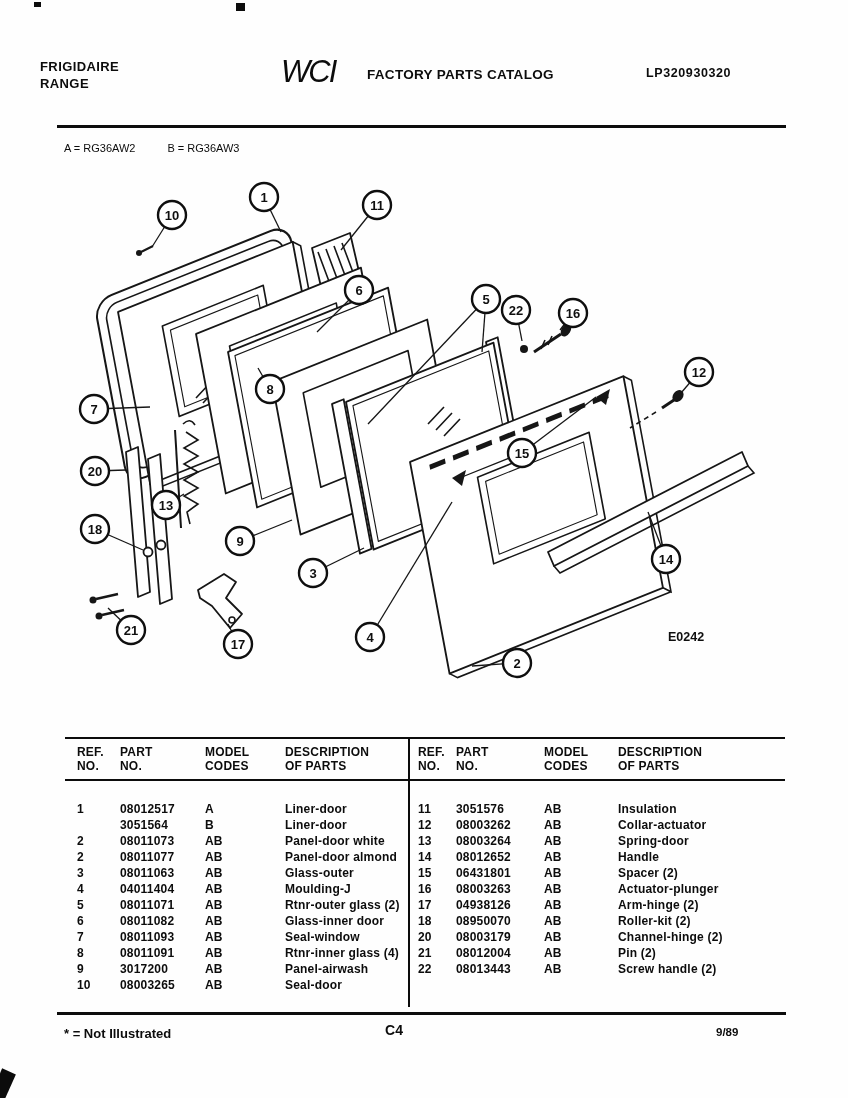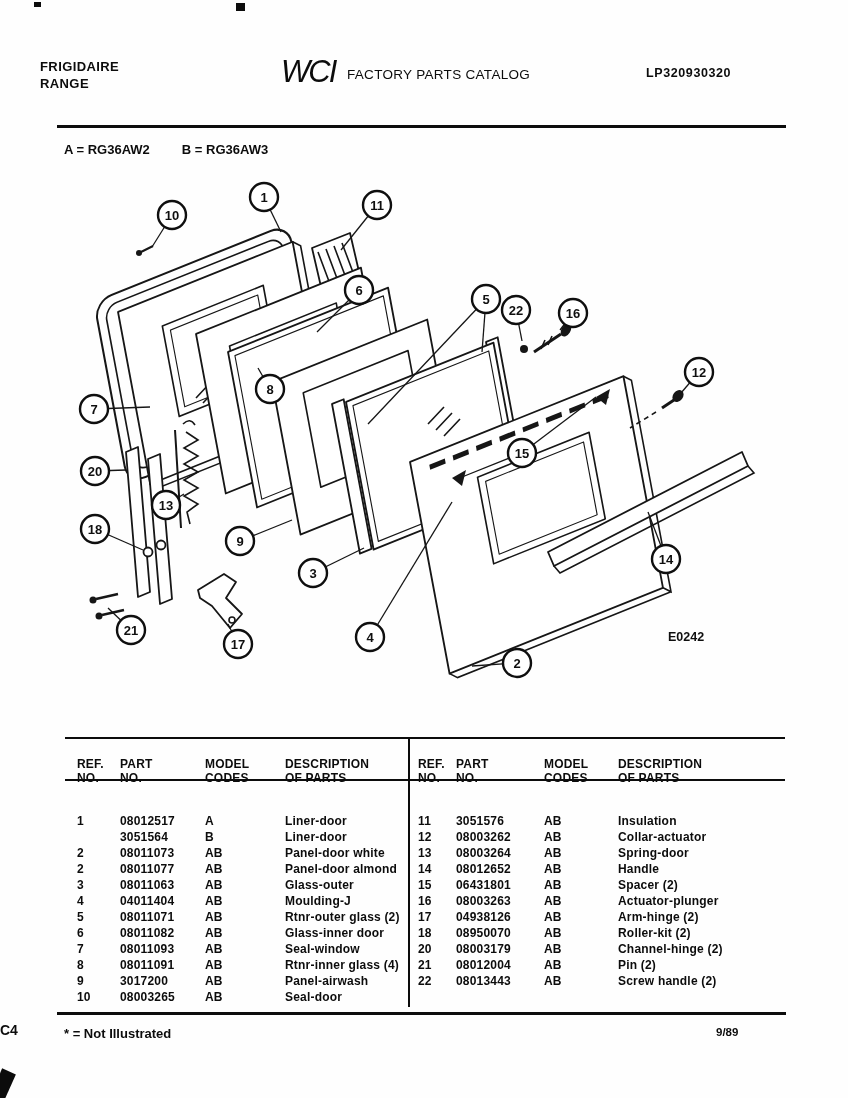--- a/index.html
+++ b/index.html
@@ -4,58 +4,58 @@
 <style>
   html,body{margin:0;padding:0}
   body{
     position:relative;width:848px;height:1098px;background:#fefefe;
     font-family:"Liberation Sans","DejaVu Sans",sans-serif;color:#0c0c0c;overflow:hidden;
   }
   .abs{position:absolute}
   
   .brand{left:40px;top:58px;font-size:13px;font-weight:700;line-height:17px;white-space:pre-line;letter-spacing:.4px}
   .logo{left:281px;top:54px;font-size:31px;font-weight:400;font-style:italic;letter-spacing:-2px}
-  .catalog-title{left:347px;top:67px;font-size:13.5px;font-weight:400;letter-spacing:.3px}
+  .catalog-title{left:367px;top:67px;font-size:13.5px;font-weight:700;letter-spacing:.3px}
   .doc-number{left:646px;top:66px;font-size:12.5px;font-weight:700;letter-spacing:.6px}
   .header-rule{left:57px;top:125px;width:729px;height:3px;background:#0c0c0c}
-  .model-legend{left:64px;top:142px;font-size:13px;font-weight:700}
+  .model-legend{left:64px;top:142px;font-size:11px;font-weight:400}
   .model-legend span{margin-right:32px}
   
   #diagram-svg{left:0;top:160px}
   .panel{fill:#fff;stroke:#161616;stroke-width:1.8;stroke-linejoin:round}
   .cut{fill:none;stroke:#161616;stroke-width:1.6;stroke-linejoin:round}
   .thin{stroke-width:1.1}
   .ln{fill:none;stroke:#161616;stroke-width:1.6}
   .w2{stroke-width:2}
   .w25{stroke-width:2.5}
   .w3{stroke-width:3}
   .dark{fill:#161616;stroke:none}
   .dashed{stroke-dasharray:5 4}
   .leader{stroke:#161616;stroke-width:1.3}
   .callout-circle{fill:#fff;stroke:#0f0f0f;stroke-width:2.4}
   .callout-num{font:700 13px "Liberation Sans",sans-serif;text-anchor:middle;fill:#0f0f0f}
   .figlabel{font:700 12.5px "Liberation Sans",sans-serif;fill:#0f0f0f}
   
   .table-wrap{left:65px;top:737px;width:720px;height:268px;border-top:2.5px solid #0c0c0c}
   .t-header-rule{left:0;top:40px;width:720px;height:2px;background:#0c0c0c}
   .t-columns{display:flex;height:100%}
-  .t-half{height:100%;padding-top:18px;box-sizing:border-box}
+  .t-half{height:100%;padding-top:6px;box-sizing:border-box}
   .t-half.left{width:345px;border-right:2px solid #0c0c0c;padding-left:12px}
   .t-half.right{width:373px;padding-left:8px}
   .t-head{display:grid;height:34px}
   .t-half.left .t-head,.t-half.left .t-row{grid-template-columns:43px 85px 80px auto}
   .t-half.right .t-head,.t-half.right .t-row{grid-template-columns:38px 88px 74px auto}
   .t-head .t-cell{font-size:12px;font-weight:700;white-space:pre-line;line-height:14px}
   .t-body{margin-top:22px}
   .t-row{display:grid;height:16px}
   .t-cell{font-size:12px;line-height:16px;font-weight:700;letter-spacing:.2px}
   
   .footer-rule{left:57px;top:1012px;width:729px;height:2.5px;background:#0c0c0c}
   .footer-note{left:64px;top:1026px;font-size:13px;font-weight:700}
-  .page-code{left:0;top:1022px;width:788px;font-size:14px;font-weight:700}
+  .page-code{left:0;top:1022px;width:788px;text-align:center;font-size:14px;font-weight:700}
   .date-code{left:716px;top:1026px;font-size:11.5px;font-weight:700}
   
   .speck{background:#0c0c0c}
 </style>
 </head>
 <body>
 
 <div class="abs speck" style="left:34px;top:2px;width:7px;height:5px"></div>
 <div class="abs speck" style="left:236px;top:3px;width:9px;height:8px"></div>
 <div class="abs speck" style="left:-5px;top:1070px;width:15px;height:32px;transform:rotate(24deg)"></div>

